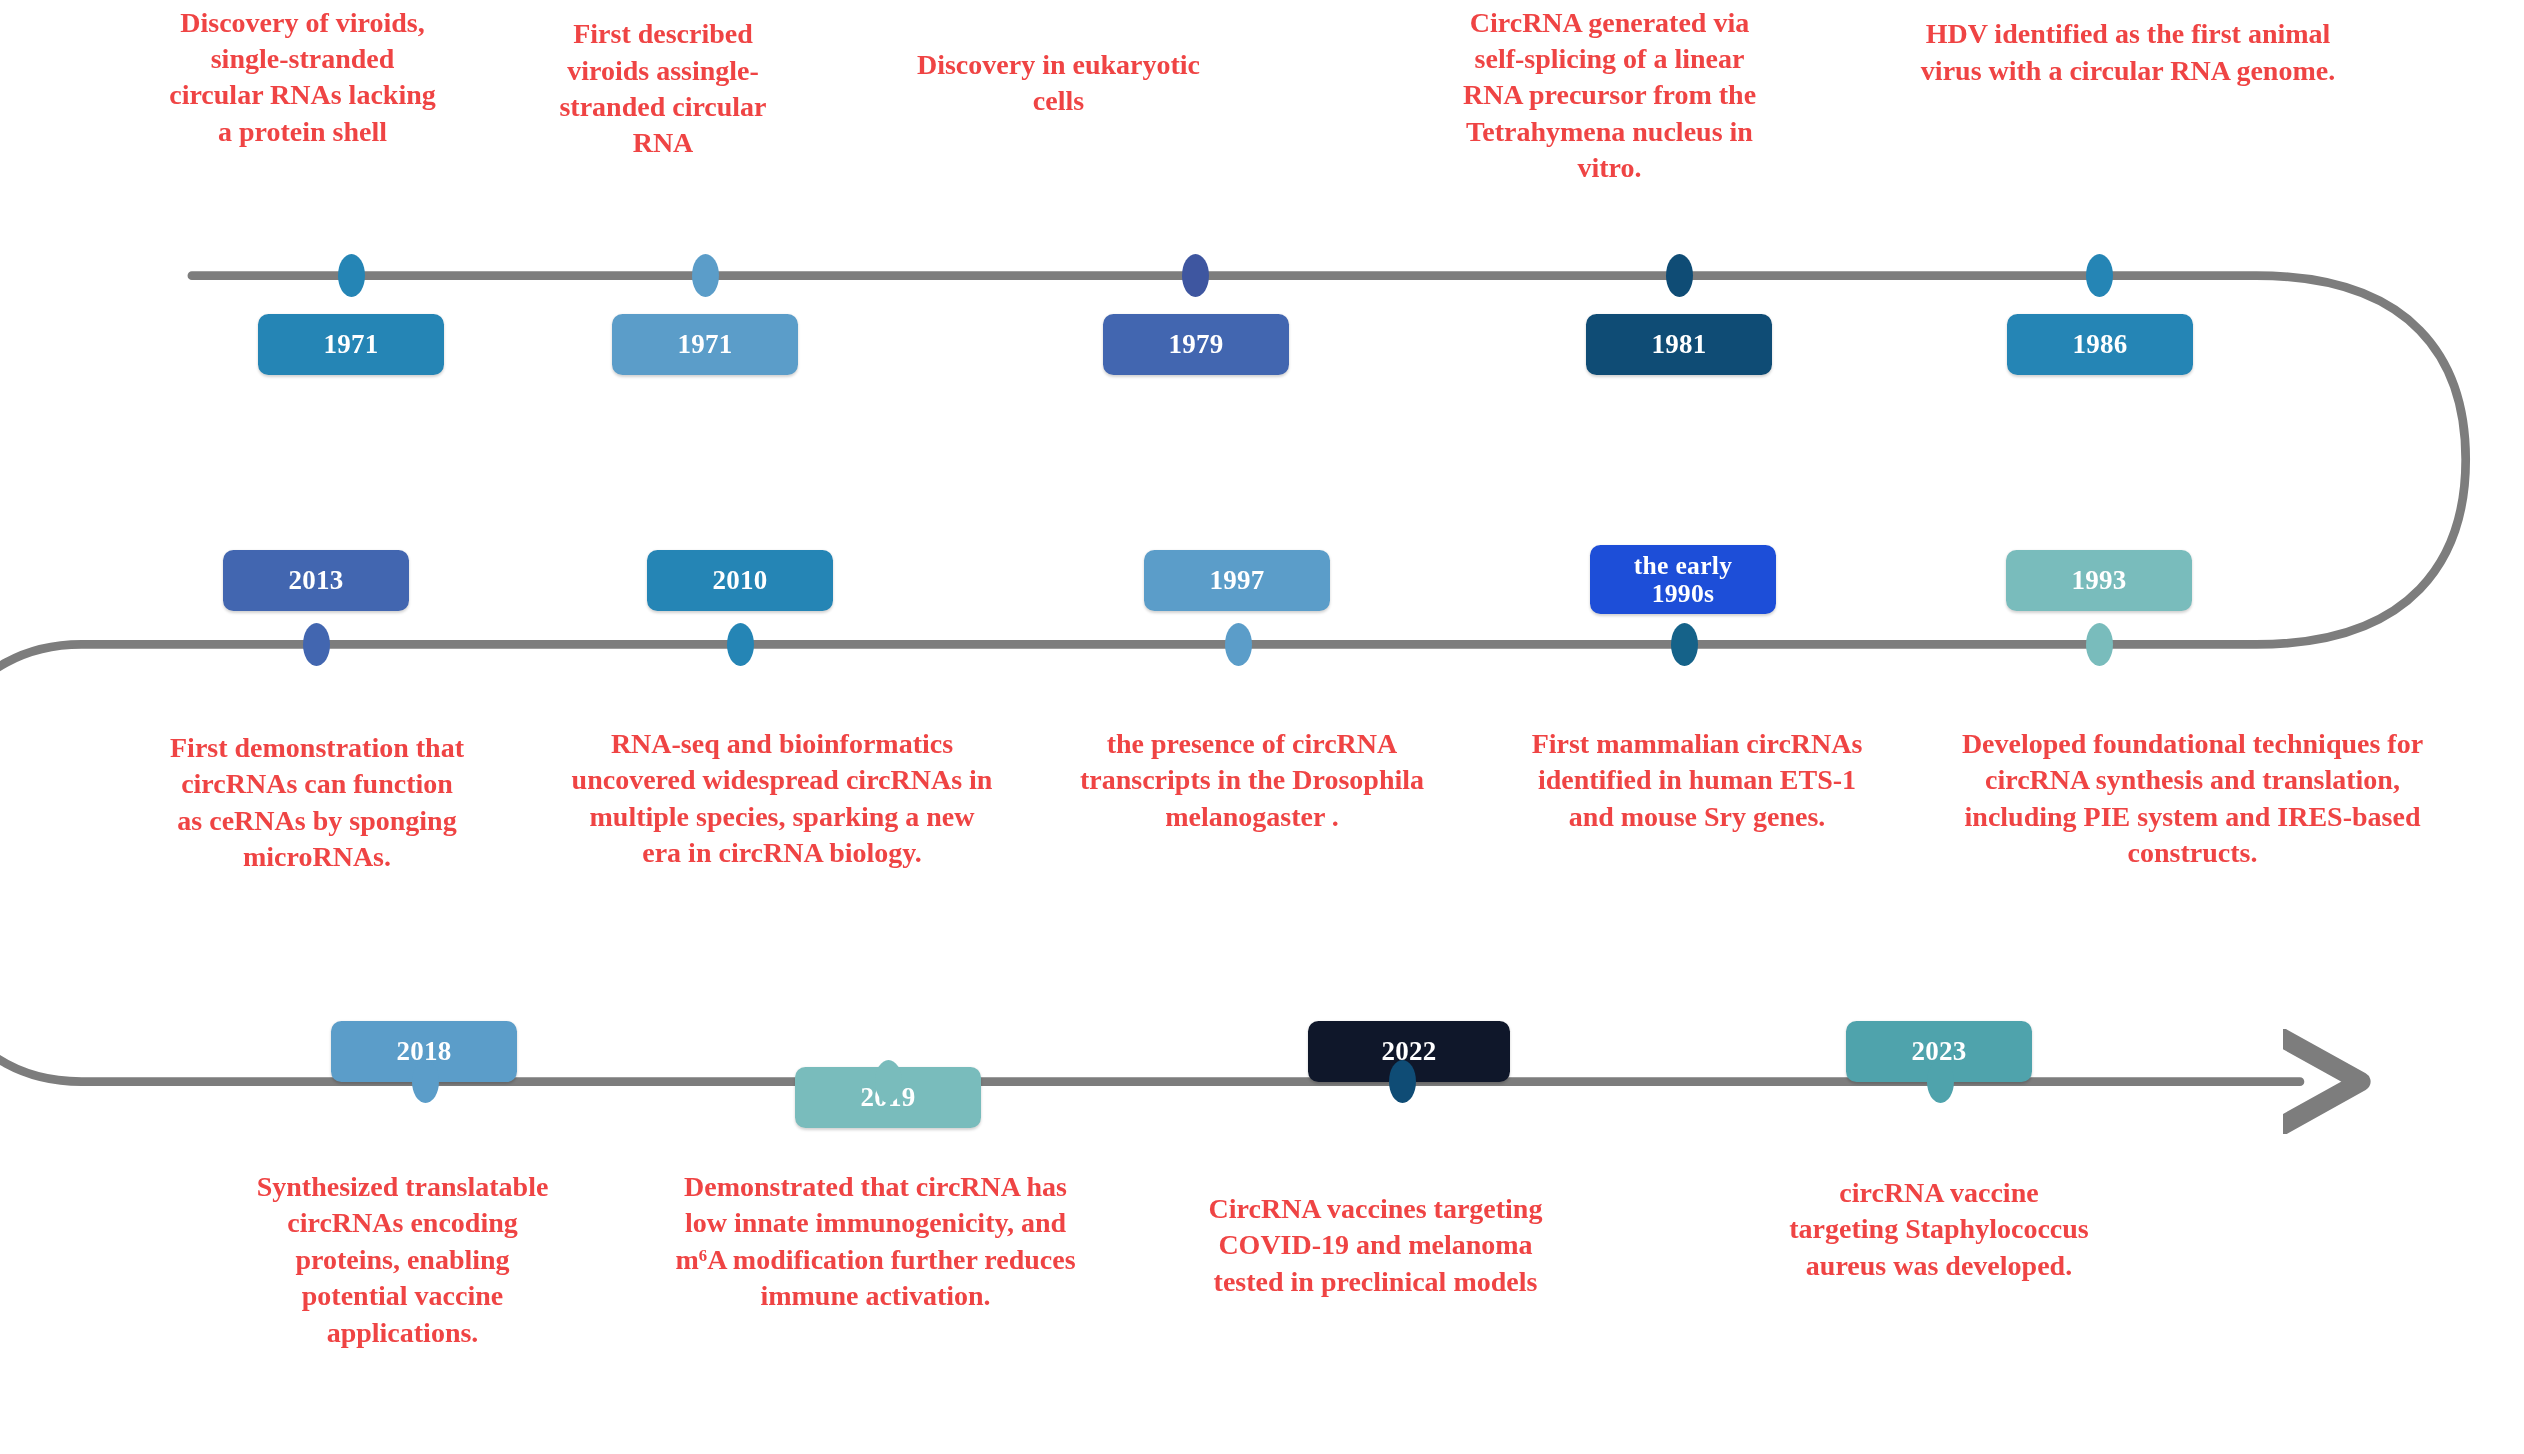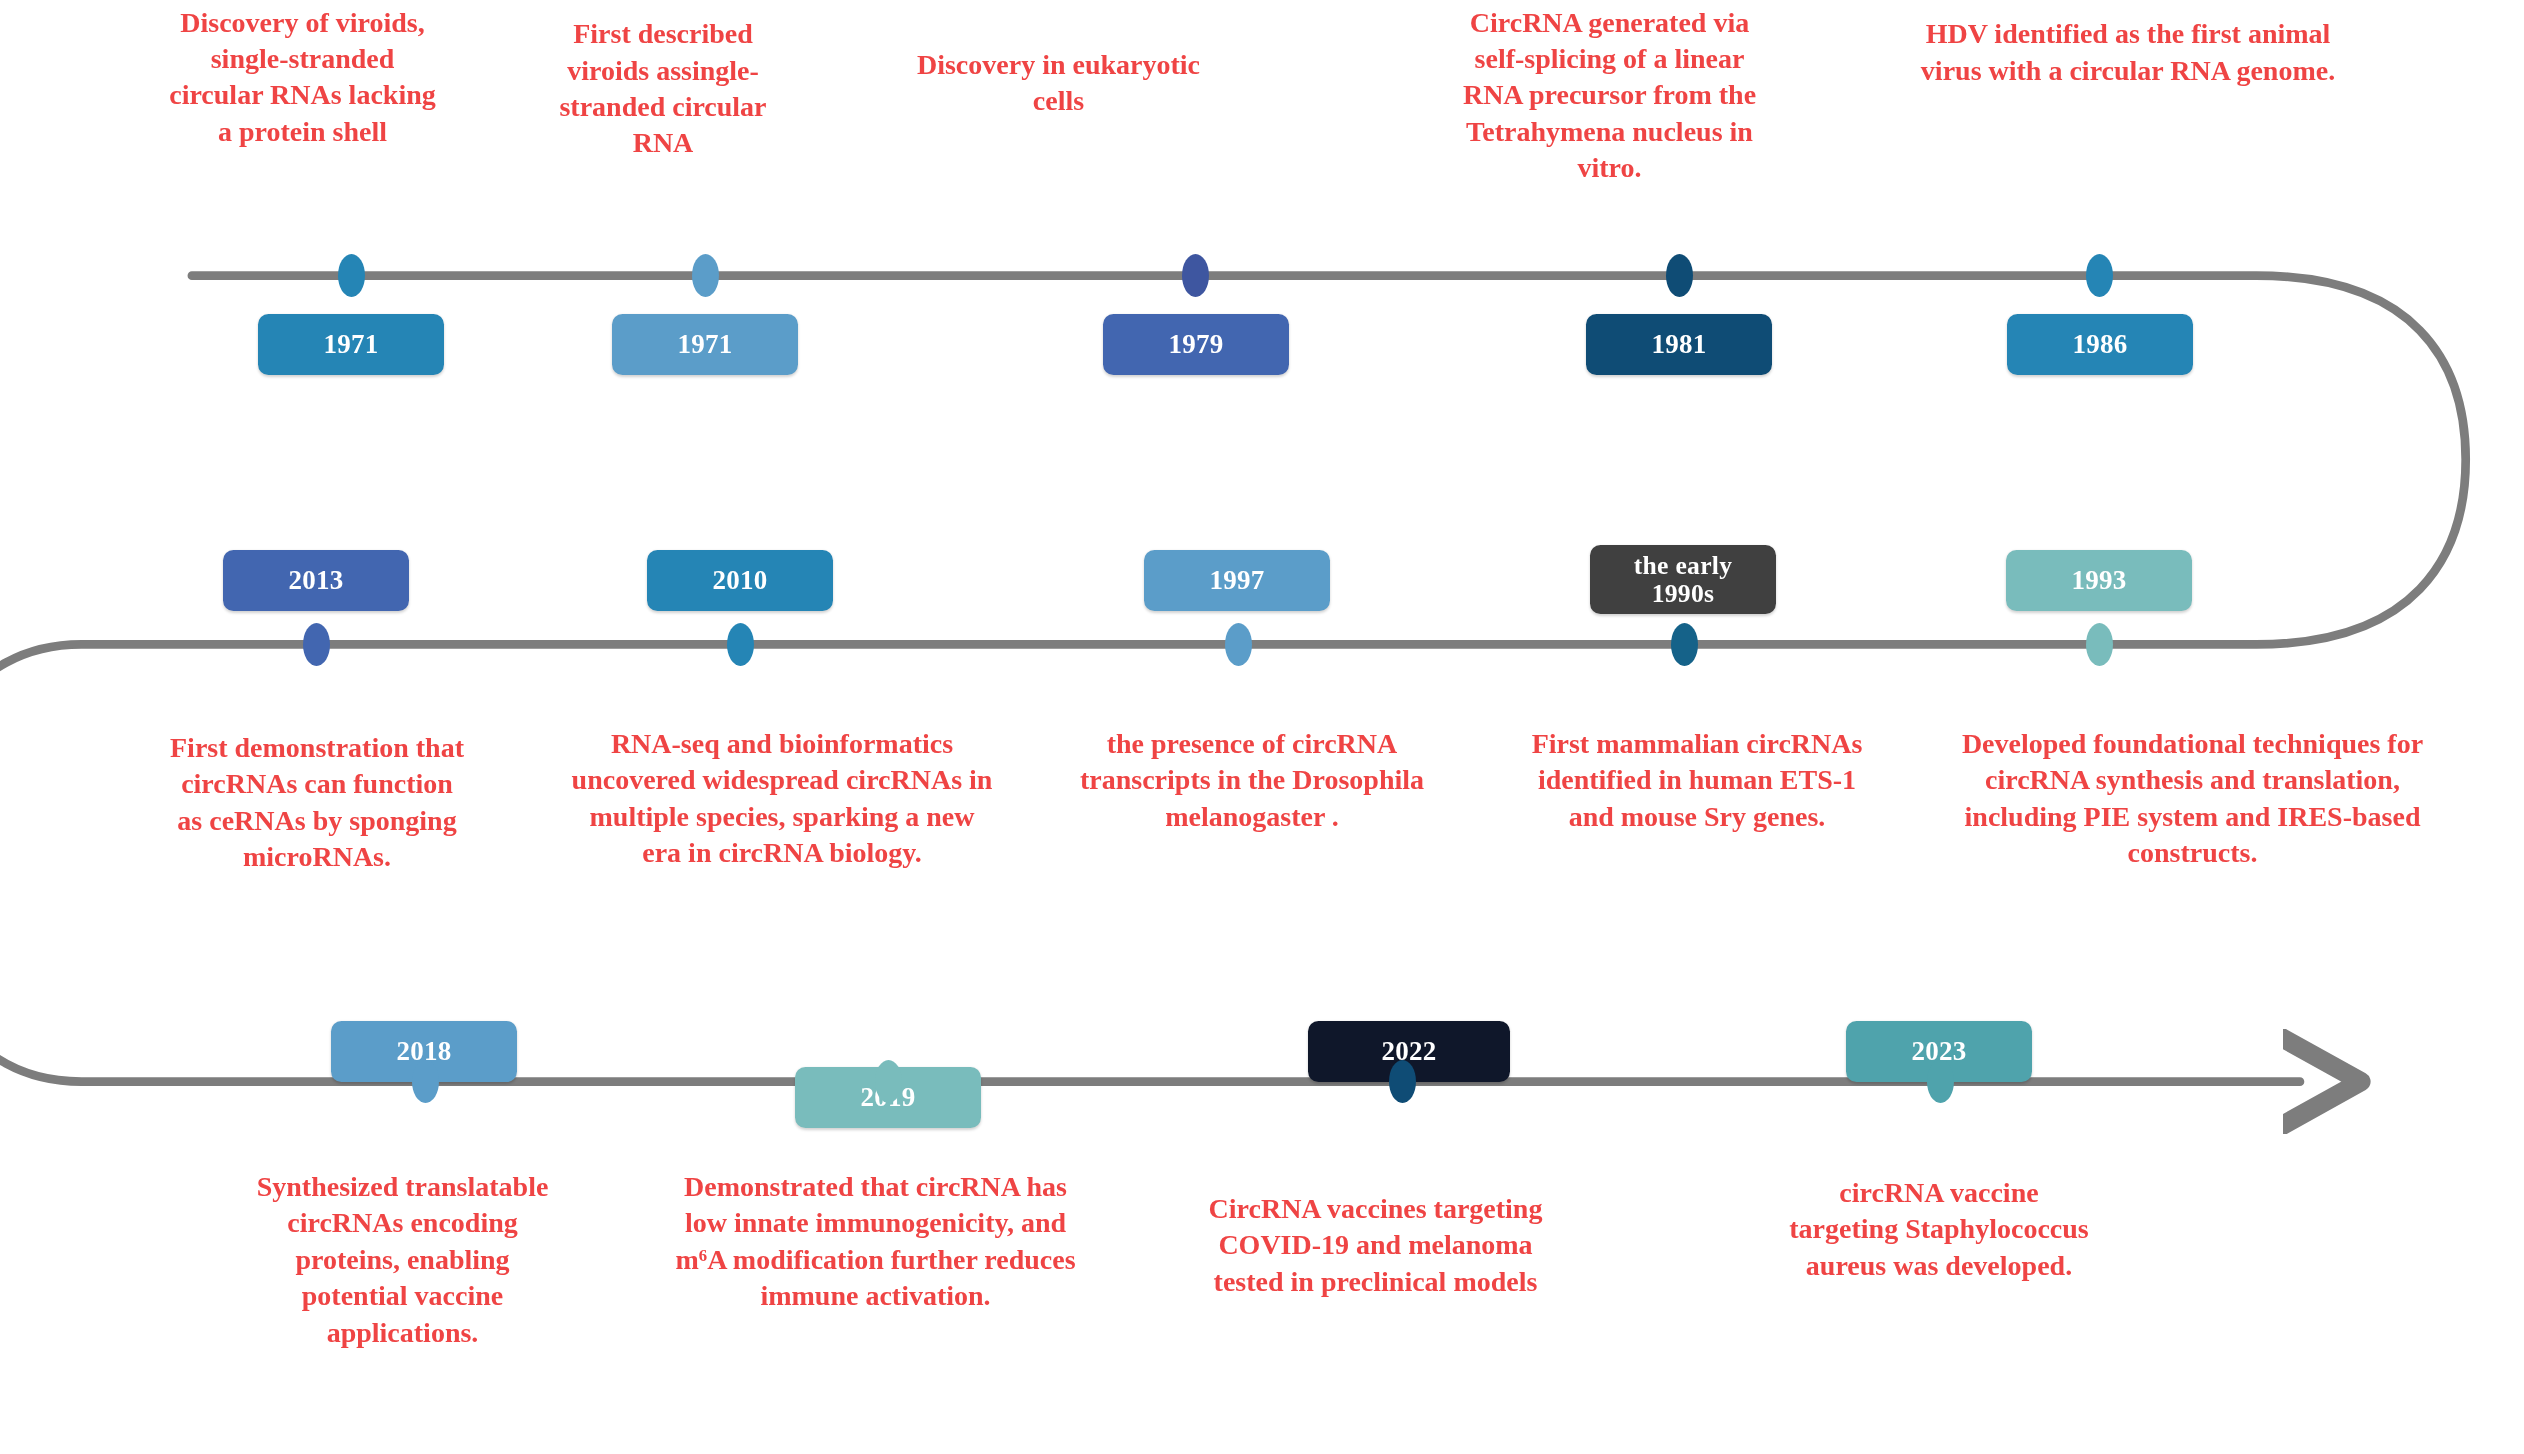--- a/index.html
+++ b/index.html
@@ -89,21 +89,21 @@
   <div class="desc" style="left:166px;top:730px;width:302px;">First demonstration that circRNAs can function as ceRNAs by sponging microRNAs.</div>
 
   <div class="pill" style="left:647px;top:550px;width:186px;height:61px;background:#2585b5;">2010</div>
   <div class="dot" style="left:727px;top:623px;width:27px;height:43px;background:#2585b5;"></div>
   <div class="desc" style="left:567px;top:726px;width:430px;">RNA-seq and bioinformatics uncovered widespread circRNAs in multiple species, sparking a new era in circRNA biology.</div>
 
   <div class="pill" style="left:1144px;top:550px;width:186px;height:61px;background:#5b9dc9;">1997</div>
   <div class="dot" style="left:1225px;top:623px;width:27px;height:43px;background:#5b9dc9;"></div>
   <div class="desc" style="left:1079px;top:726px;width:346px;">the presence of circRNA  transcripts in the Drosophila melanogaster .</div>
 
-  <div class="pill" style="left:1590px;top:545px;width:186px;height:69px;background:#404040;font-size:25.6px;">the early
+  <div class="pill" style="left:1590px;top:545px;width:186px;height:69px;background:#1d4ed8;font-size:25.6px;">the early
 1990s</div>
   <div class="dot" style="left:1671px;top:623px;width:27px;height:43px;background:#156289;"></div>
   <div class="desc" style="left:1518px;top:726px;width:358px;">First mammalian circRNAs identified in human ETS-1 and mouse Sry genes.</div>
 
   <div class="pill" style="left:2006px;top:550px;width:186px;height:61px;background:#79bcbc;">1993</div>
   <div class="dot" style="left:2086px;top:623px;width:27px;height:43px;background:#79bcbc;"></div>
   <div class="desc" style="left:1951px;top:726px;width:483px;">Developed foundational techniques for circRNA synthesis and translation, including PIE system and IRES-based constructs.</div>
 
   <div class="pill" style="left:331px;top:1021px;width:186px;height:61px;background:#5b9dc9;">2018</div>
   <div class="dot" style="left:412px;top:1060px;width:27px;height:43px;background:#5b9dc9;"></div>

